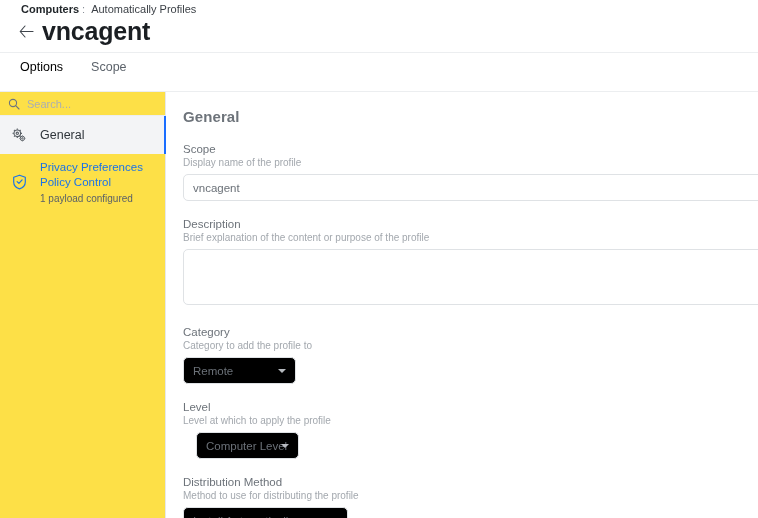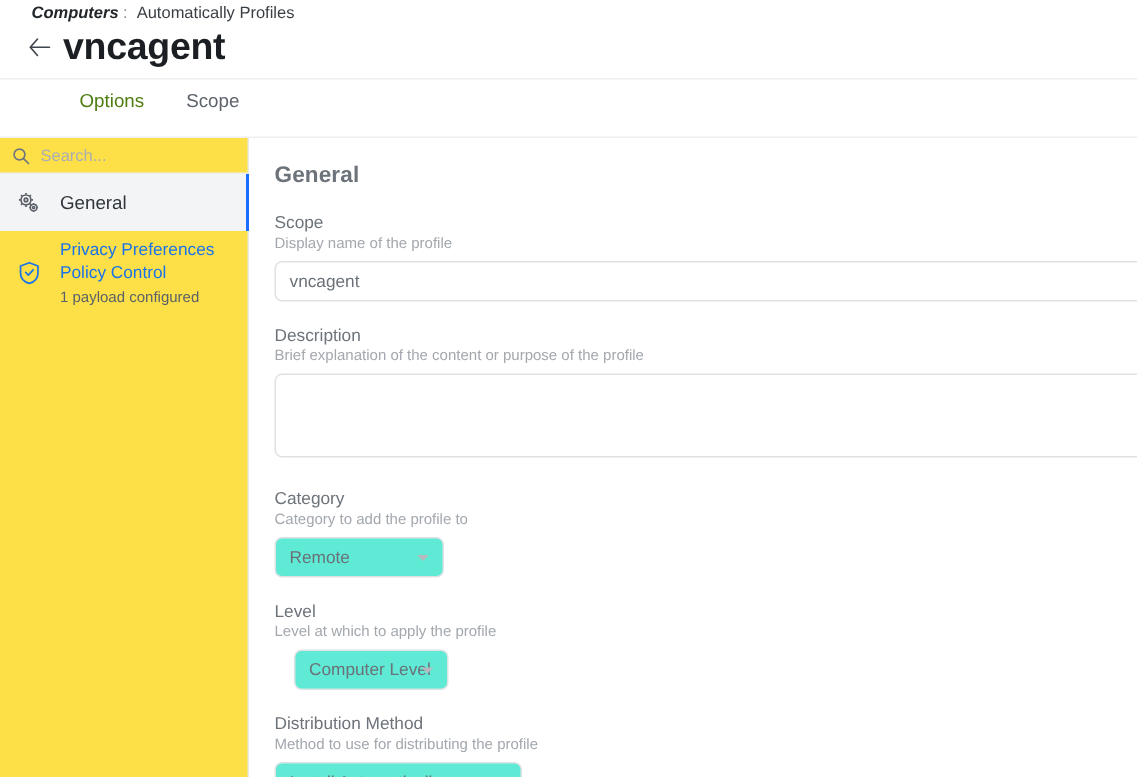--- a/index.html
+++ b/index.html
@@ -26,21 +26,20 @@
     align-items: center;
     padding-left: 21px;
     font-size: 11px;
     color: #3a3f45;
     white-space: nowrap;
   }
   .crumb-strong {
     font-weight: bold;
     color: #22272b;
     font-size: 11px;
-    font-style: italic;
   }
   .crumb-sep {
     margin: 0 6px 0 3px;
     color: #8a9099;
     font-size: 11px;
   }
   .crumb-plain {
     color: #3a3f45;
     font-size: 11px;
   }
@@ -93,21 +92,21 @@
     height: 31px;
     display: flex;
     align-items: flex-start;
     padding: 0 0 0 0;
     margin-right: 28px;
     font-size: 12.5px;
     color: #5c636b;
     cursor: pointer;
     user-select: none;
   }
-  .tab.active { color: #4d7c0f; margin-left: 33px; }
+  .tab.active { color: #000000; }
   .tab .tab-underline {
     position: absolute;
     left: 0; bottom: -13px;
     height: 3px; width: 100%;
     background: #1a6dff;
     border-radius: 1px;
   }
   .hr-under-tabs {
     position: absolute;
     top: 91px; left: 0; width: 758px;
@@ -244,21 +243,21 @@
     outline: none;
     resize: none;
   }
   .select-box {
     position: relative;
     display: inline-flex;
     align-items: center;
     height: 27px;
     border: 1px solid #dfe2e5;
     border-radius: 5px;
-    background: #5eead4;
+    background: #000000;
     padding: 0 26px 0 9px;
     font-size: 11.5px;
     color: #6b7178;
     cursor: pointer;
     user-select: none;
     white-space: nowrap;
   }
   .select-box .caret {
     position: absolute;
     right: 9px; top: 50%;

